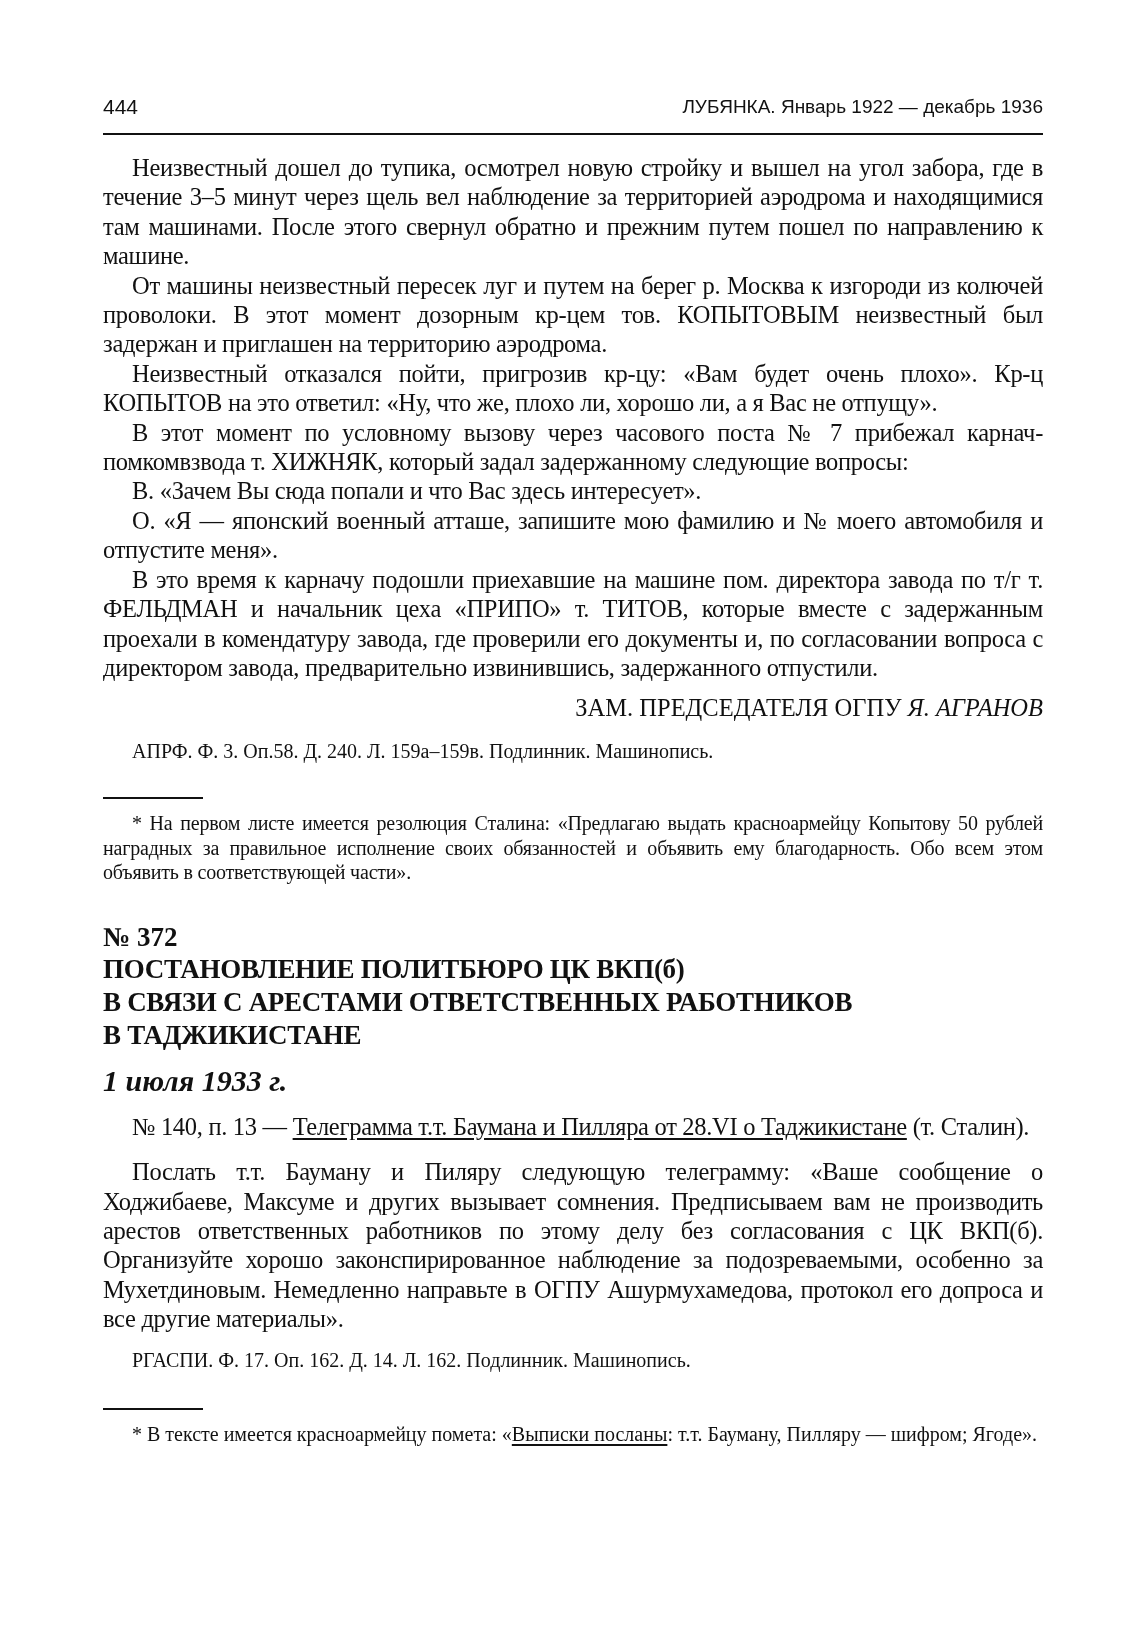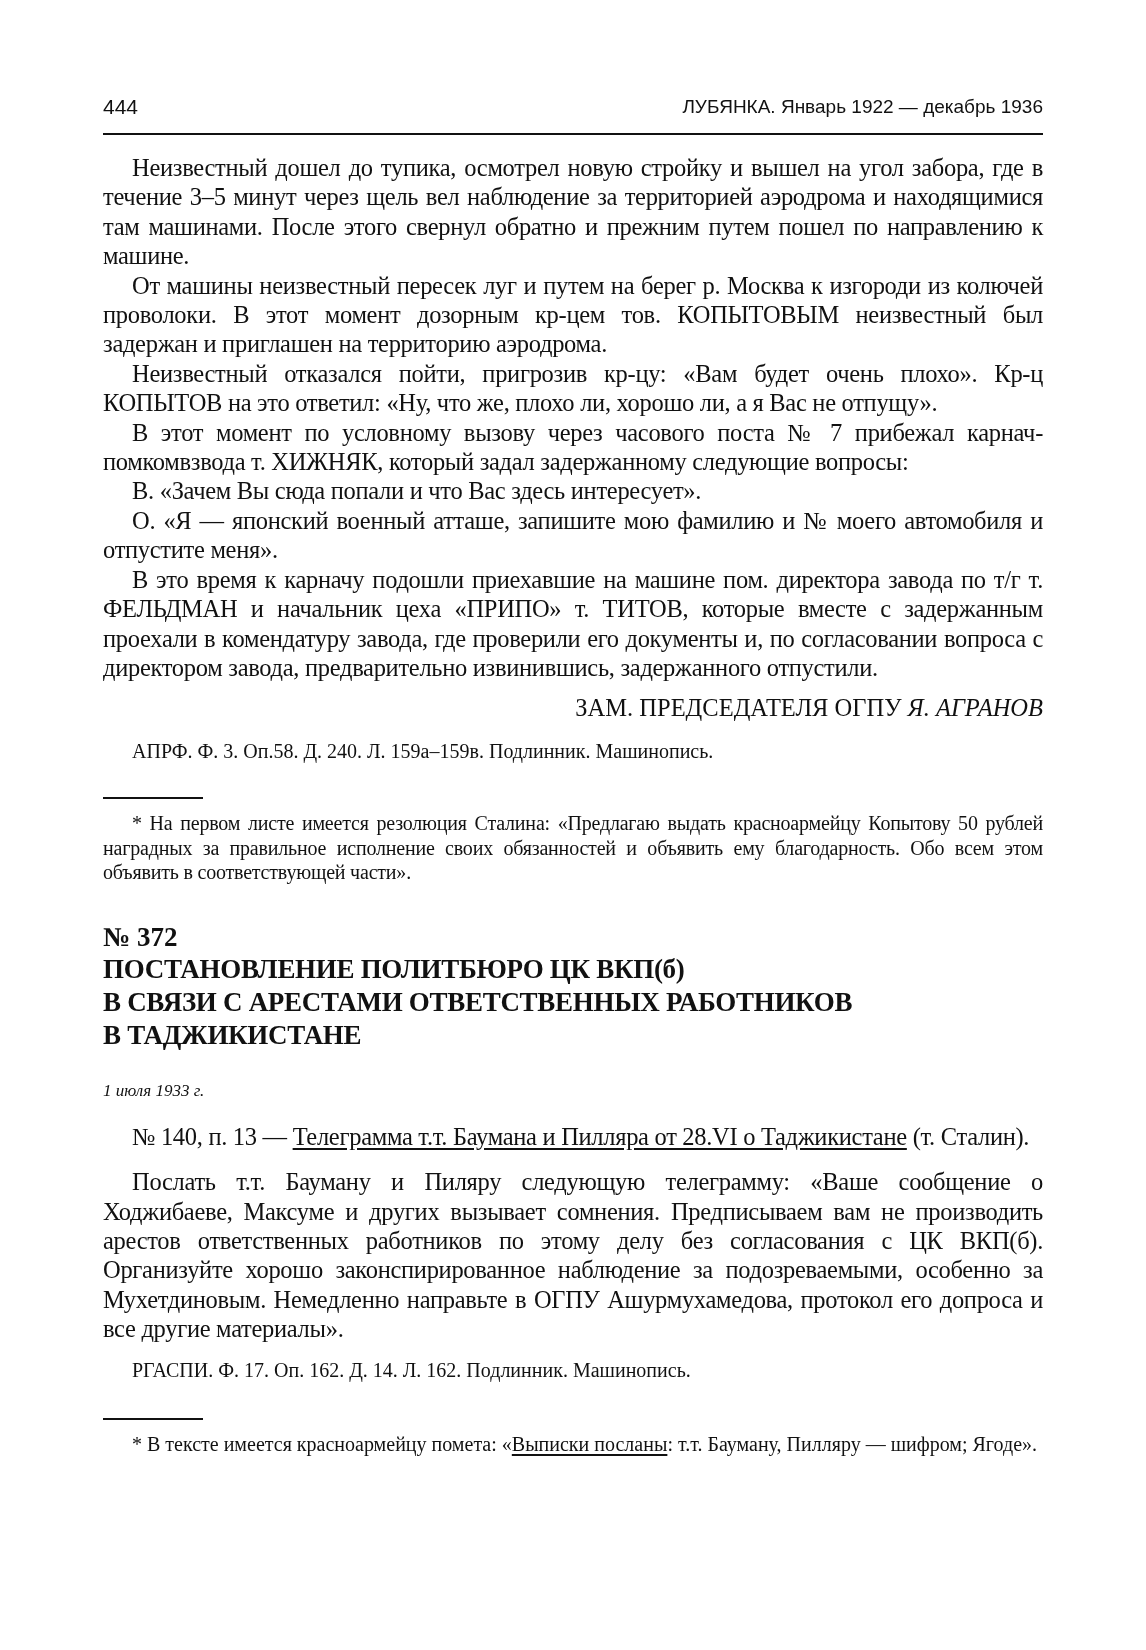--- a/index.html
+++ b/index.html
@@ -44,21 +44,21 @@
     }
     .doc-number {
       font-family: "Liberation Serif", serif; font-weight: bold;
       font-size: 27px; line-height: 32px; margin-top: 36px;
     }
     .doc-title {
       font-weight: bold; font-size: 27px; line-height: 33px;
       letter-spacing: -0.3px;
     }
     .doc-date {
-      font-style: italic; font-size: 17px; line-height: 30px; margin-top: 24px;
+      font-style: italic; font-size: 30px; line-height: 30px; margin-top: 14px; font-weight: bold;
     }
     .ref {
       font-size: 24.5px; line-height: 29.4px; margin-top: 16px;
       text-align: justify; text-indent: 29px; letter-spacing: -0.3px;
     }
     .ref u { text-decoration: underline; text-underline-offset: 3px; margin-top: 15px; }
     .para2 {
       font-size: 24.5px; line-height: 29.4px; margin-top: 16px;
       text-align: justify; text-indent: 29px; letter-spacing: -0.3px;
     }

